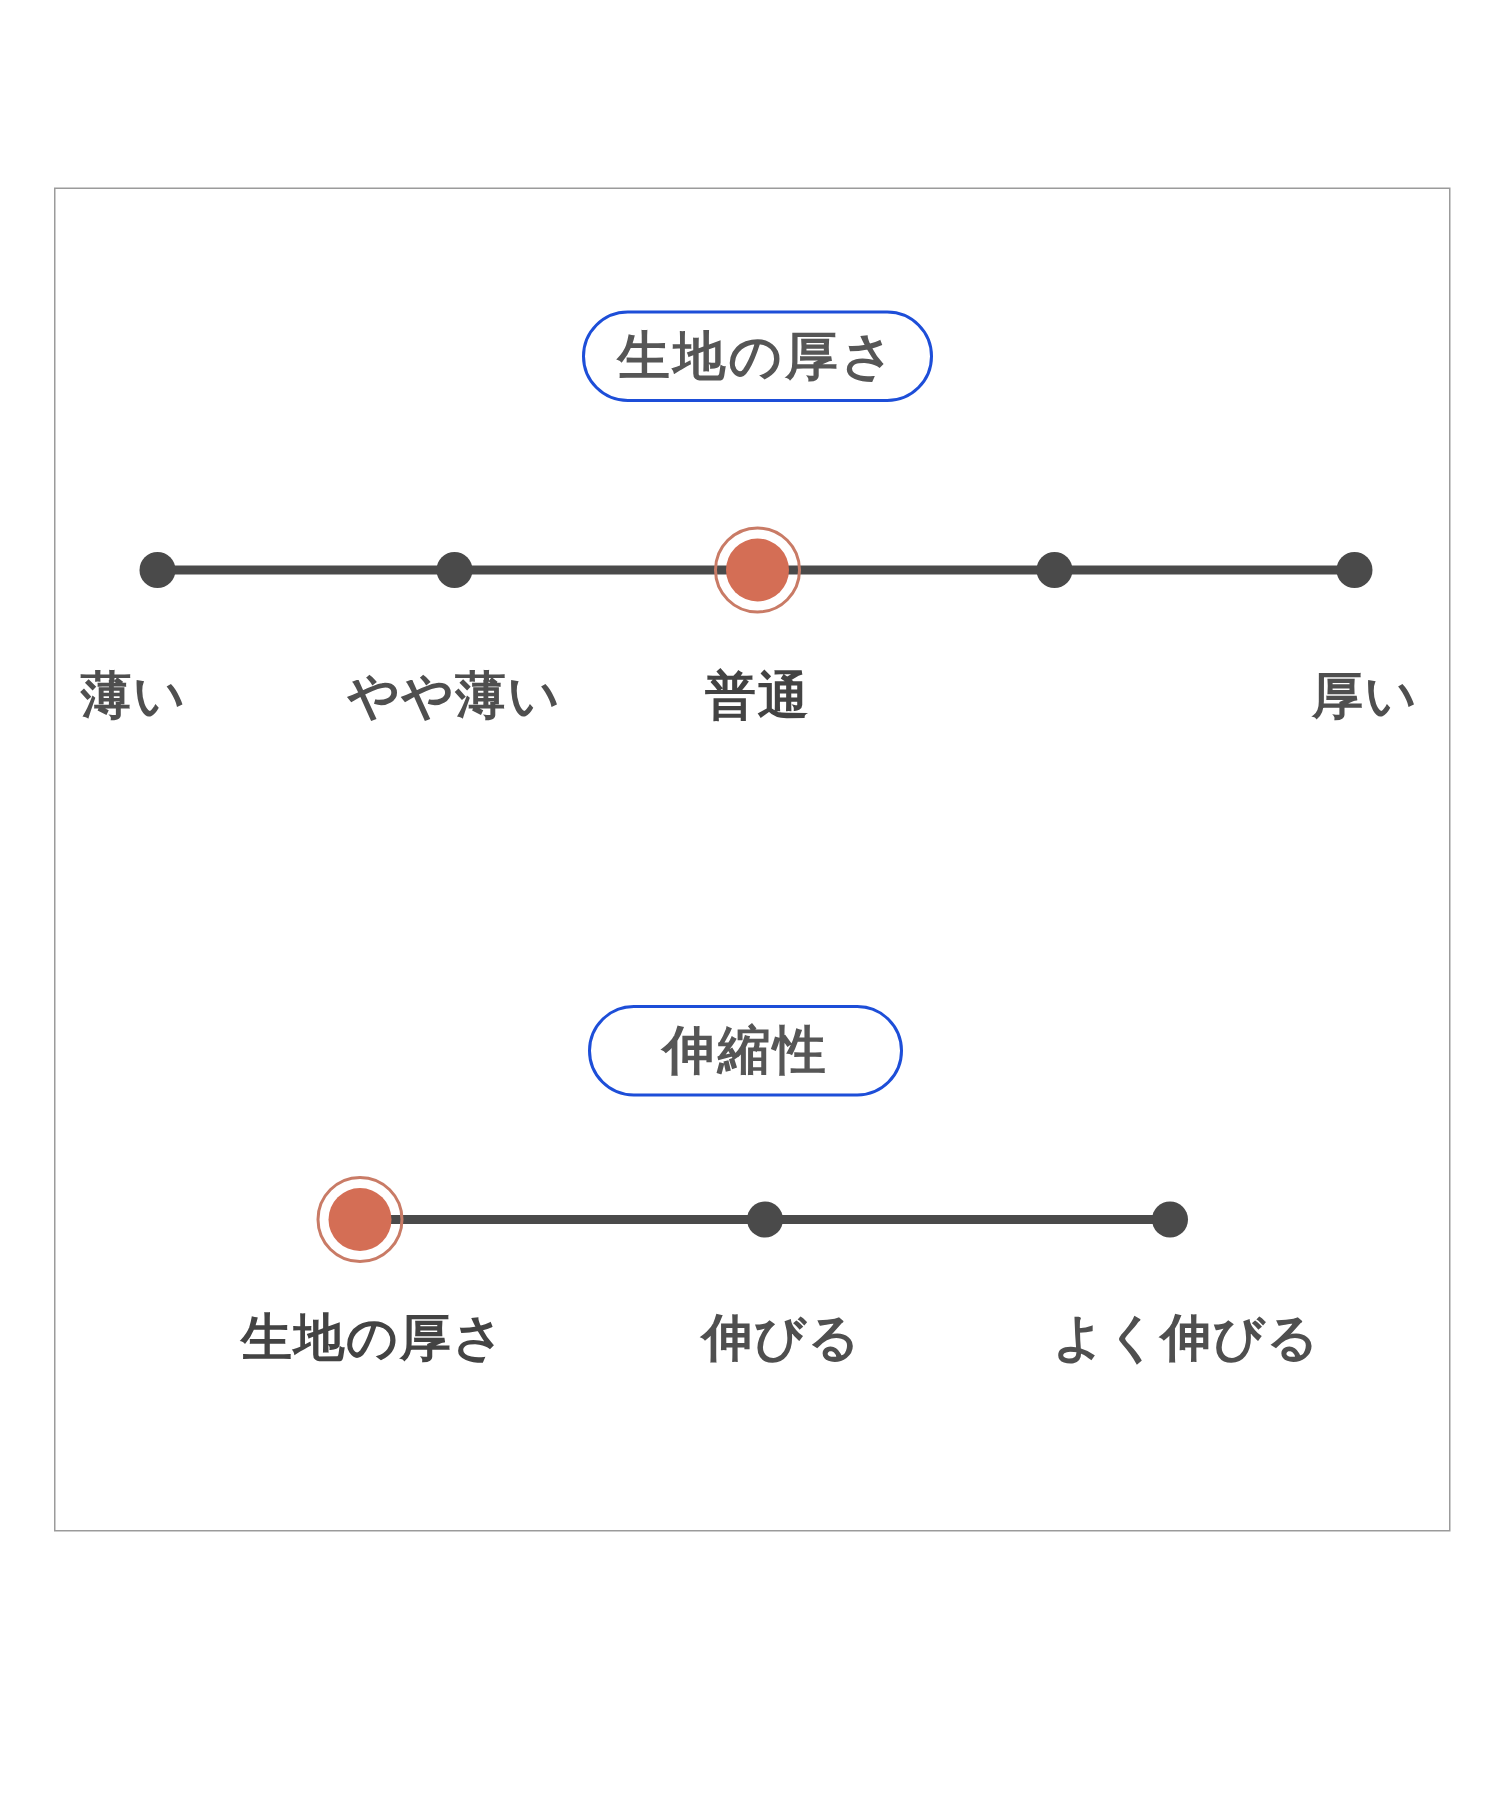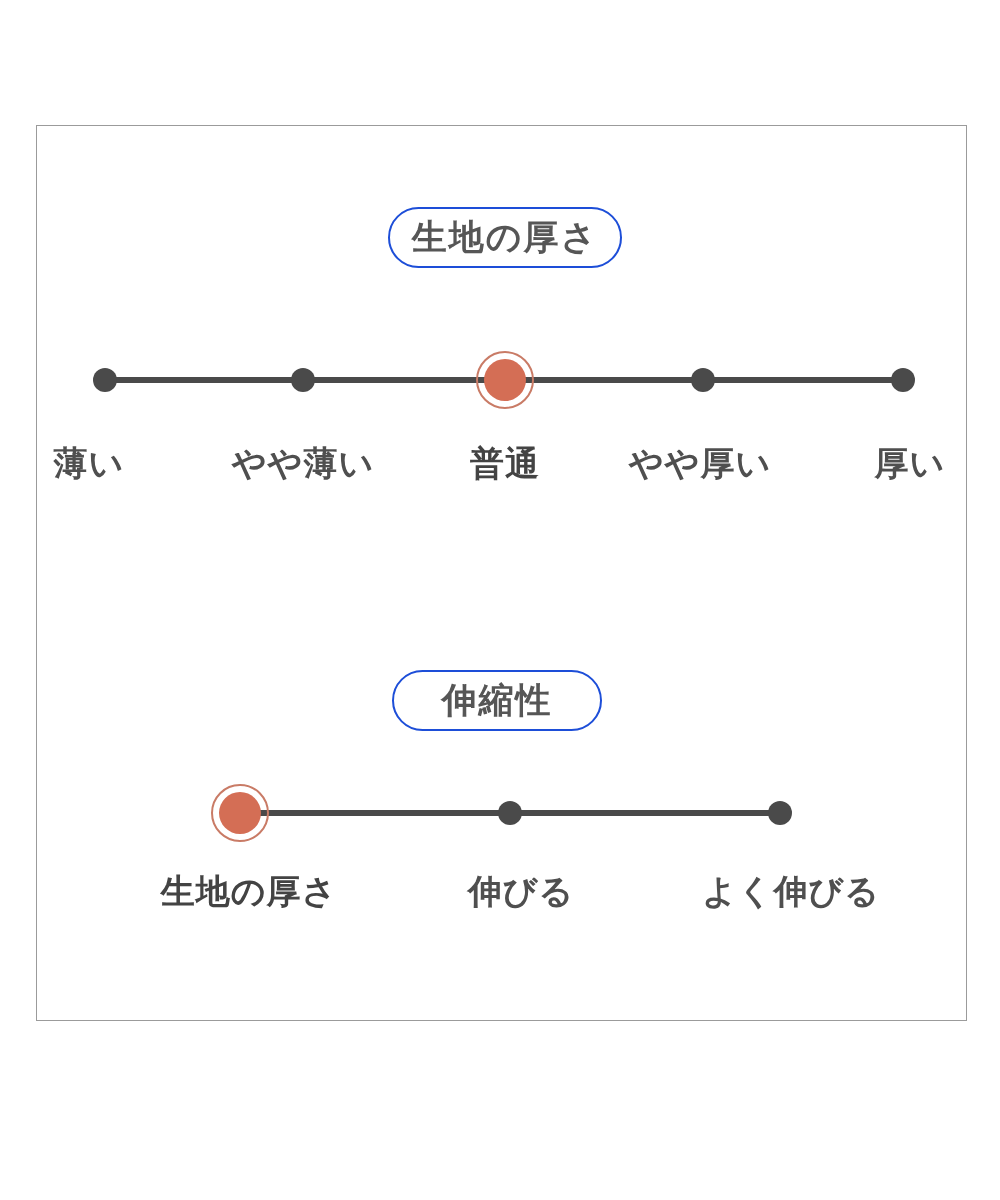--- a/index.html
+++ b/index.html
@@ -104,21 +104,20 @@
   <div class="dot" style="left:93px;  top:368px;"></div>
   <div class="dot" style="left:291px; top:368px;"></div>
   <div class="ring-selected" style="left:476px; top:351px;"></div>
   <div class="dot-selected" style="left:484px; top:359px;"></div>
   <div class="dot" style="left:691px; top:368px;"></div>
   <div class="dot" style="left:891px; top:368px;"></div>
 
   <div class="scale-label row1-label" style="left:89px;">薄い</div>
   <div class="scale-label row1-label" style="left:303px;">やや薄い</div>
   <div class="scale-label row1-label selected" style="left:505px;">普通</div>
-  <div class="scale-label row1-label" style="left:700px;">やや厚い</div>
   <div class="scale-label row1-label" style="left:910px;">厚い</div>
 
   <div class="pill pill-stretch">
     <span>伸縮性</span>
   </div>
 
   <div class="track track-stretch"></div>
 
   <div class="ring-selected" style="left:211px; top:784px;"></div>
   <div class="dot-selected" style="left:219px; top:792px;"></div>

